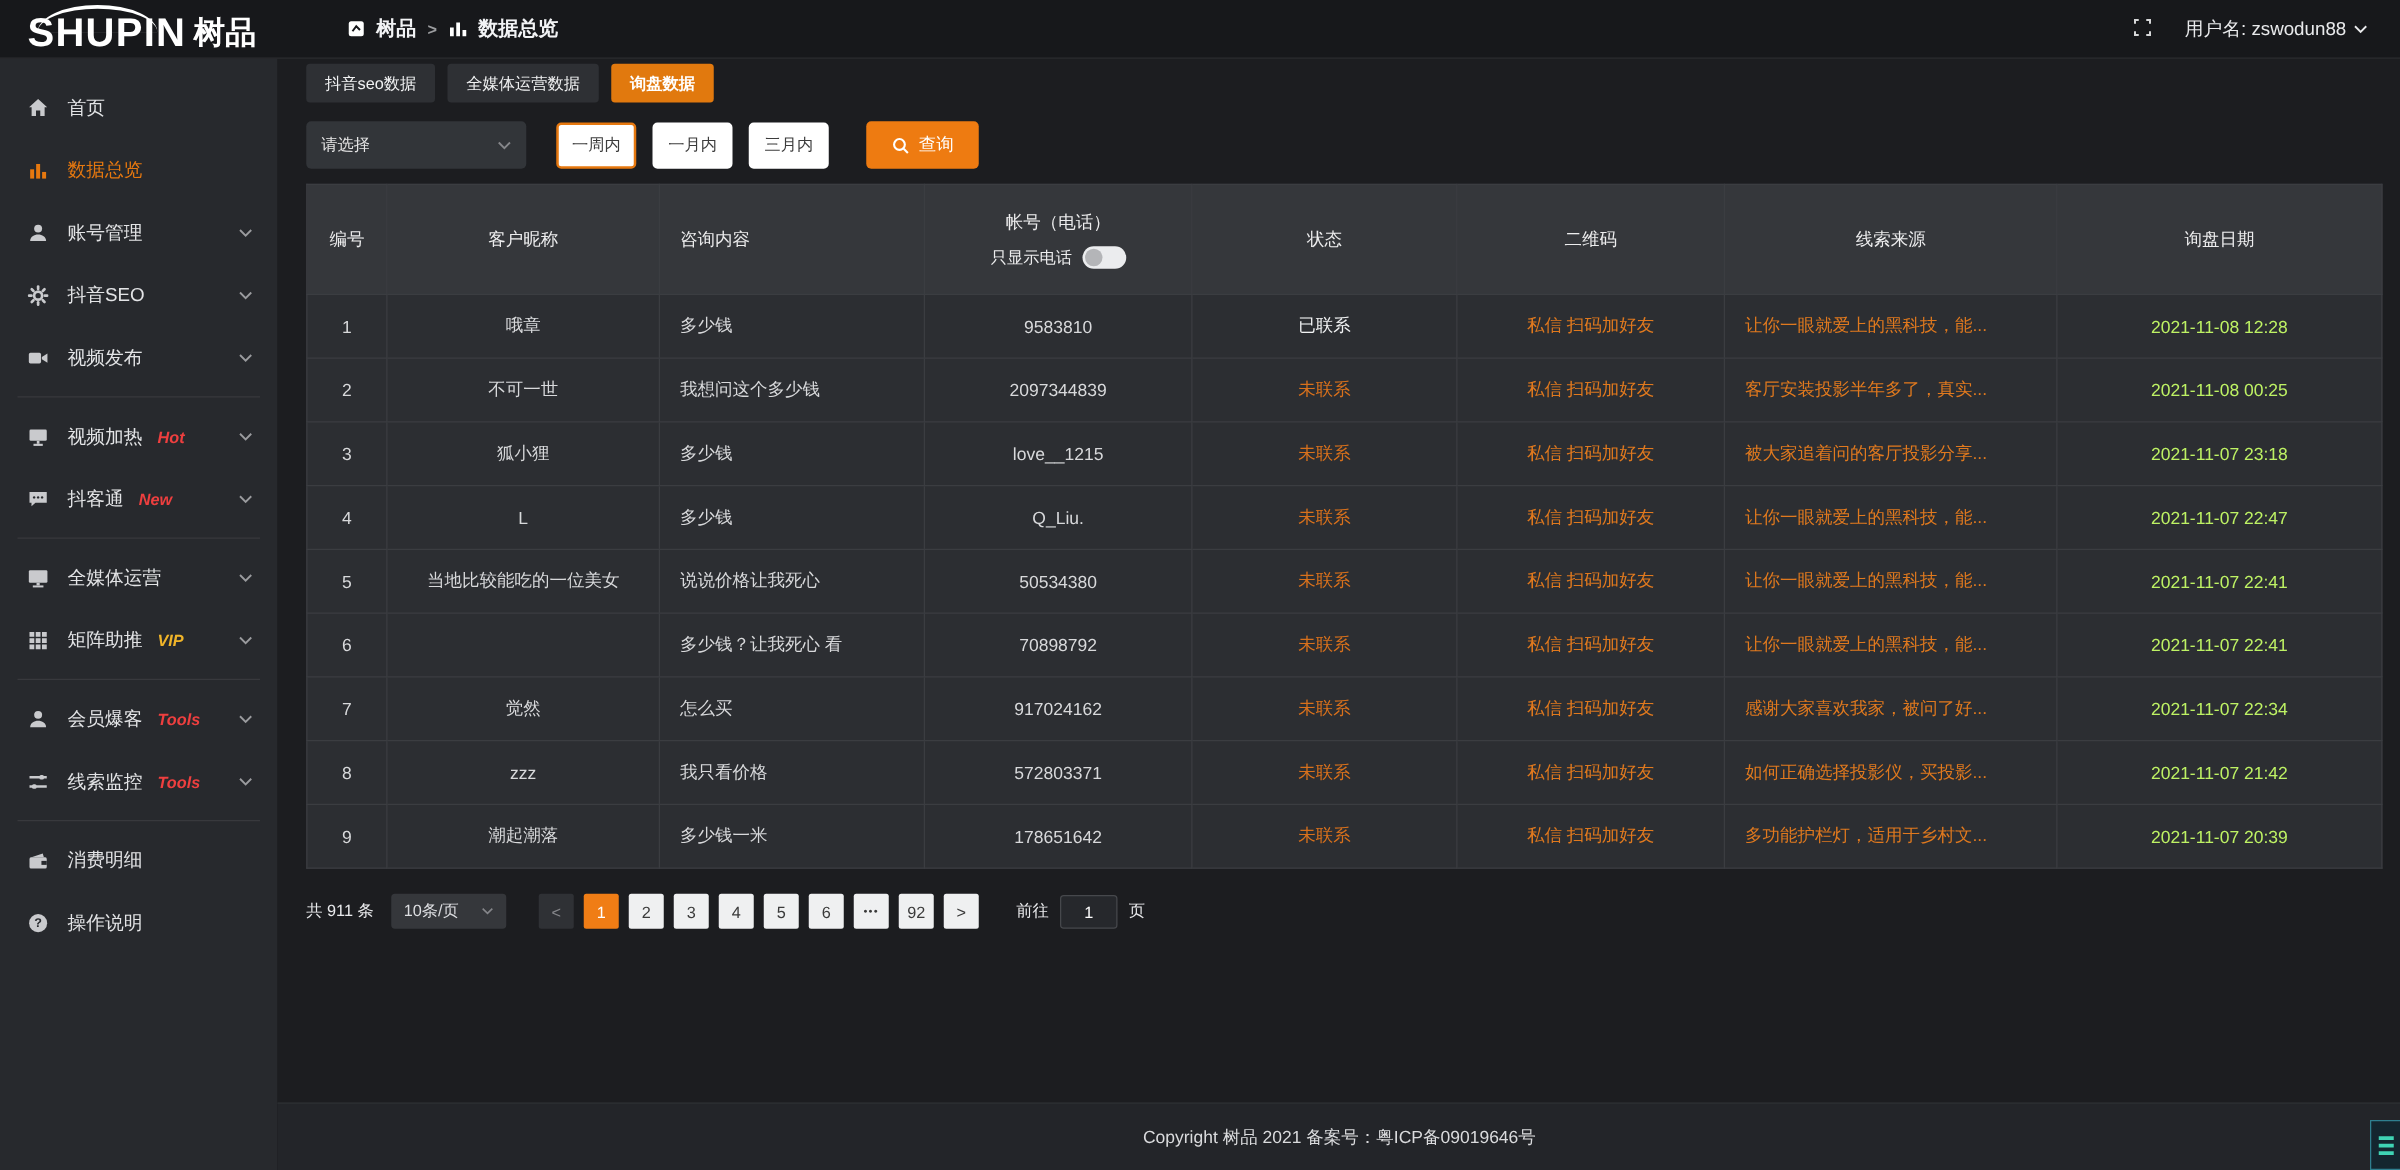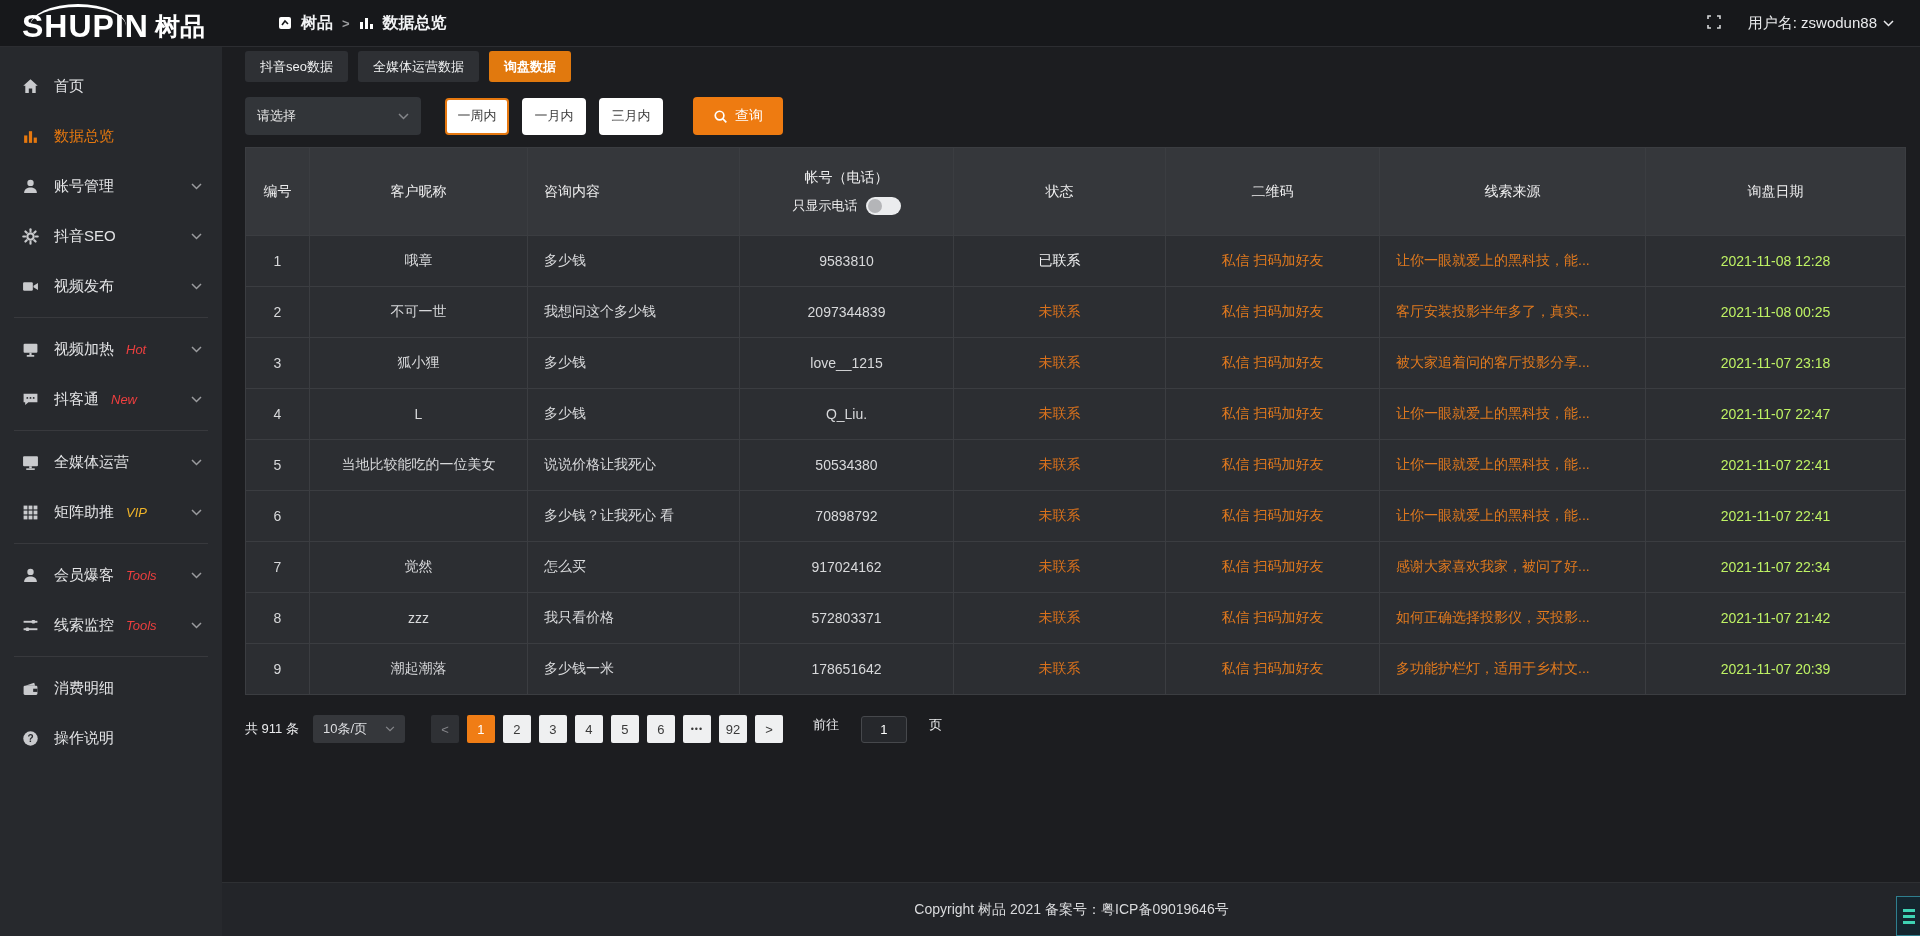--- a/index.html
+++ b/index.html
@@ -20,21 +20,21 @@
   .crumb-sep { color:#9b9c9f; font-size:13px; font-weight:bold; }
   .topbar-right { margin-left:auto; display:flex; align-items:flex-start; gap:26px; padding-right:26px; font-size:15px; color:#e9eaec; }
   .user-wrap { display:flex; align-items:center; gap:6px; cursor:pointer; }
   
   .layout { display:flex; height:889px; }
   .sidebar { width:222px; background:#27292d; padding-top:14px; flex:none; }
   .side-item { height:50px; display:flex; align-items:center; padding:0 20px 0 22px;
     font-size:15px; color:#e3e4e6; cursor:pointer; }
   .side-item .s-icon { width:18px; height:18px; margin-right:14px; flex:none; display:flex; align-items:center; }
   .side-item.active { color:#e6780f; }
-  .s-badge { font-style:italic; font-weight:normal; font-size:13px; color:#ee3f3f; margin-left:12px;text-align:right; }
+  .s-badge { font-style:italic; font-weight:bold; font-size:13px; color:#ee3f3f; margin-left:12px;text-align:right; }
   .s-badge.gold { color:#f0b429; }
   .s-chev { margin-left:auto; }
   .side-div { height:1px; background:#38393d; margin:6px 14px; }
   
   .main { flex:1; display:flex; flex-direction:column; background:#1c1d20; }
   .content { flex:1; padding:0 15px 0 23px; display:flex; flex-direction:column; }
   .tabs { display:flex; gap:10px; margin-top:4px; }
   .tab { height:31px; padding:0 15px; background:#2e3034; color:#f0f1f2; font-size:13px;
     border:none; border-radius:3px; display:flex; align-items:center; cursor:pointer; font-family:inherit; }
   .tab.active { background:#e1790e; color:#fff; font-weight:bold; }
@@ -62,21 +62,21 @@
   td.date { color:#bef264; }
   
   .pager { display:flex; align-items:center; margin-top:20px; font-size:13px; color:#e9eaec; }
   .psize { width:92px; height:28px; background:#35373b; border-radius:3px; margin-left:14px; padding:0 10px;
     display:flex; align-items:center; justify-content:space-between; color:#dcdde0; cursor:pointer; }
   .pbtn { min-width:28px; height:28px; border:none; border-radius:2px; background:#eff0f1; color:#3a3a3a;
     font-size:13px; margin-left:8px; cursor:pointer; font-family:inherit; }
   .pbtn.prev { background:#2f3135; color:#85868a; margin-left:26px; }
   .pbtn.cur { background:#f07d15; color:#fff; }
   .pbtn.dots { letter-spacing:1px; font-size:9px; }
-  .goto { display:flex; align-items:flex-start; gap:22px; margin-left:30px; }
+  .goto { display:flex; align-items:center; gap:9px; margin-left:30px; }
   .goto input { width:46px; height:27px; background:#26282c; border:1px solid #46484c; border-radius:3px;
     color:#fff; text-align:center; font-size:13px; font-family:inherit; }
   
   .footer { height:54px; border-top:1px solid #2e3033; background:#232529;
     display:flex; align-items:center; justify-content:center; font-size:14px; color:#dadbdd; }
   
   .chat-widget { position:absolute; right:0; bottom:0; width:24px; height:40px; background:#14262f;
     border:1px solid #2f7f8f; border-right:none; display:flex; flex-direction:column; gap:3px;
     align-items:center; justify-content:center; cursor:pointer; }
   .chat-widget i { width:12px; height:3px; background:#3fd3b4; }

